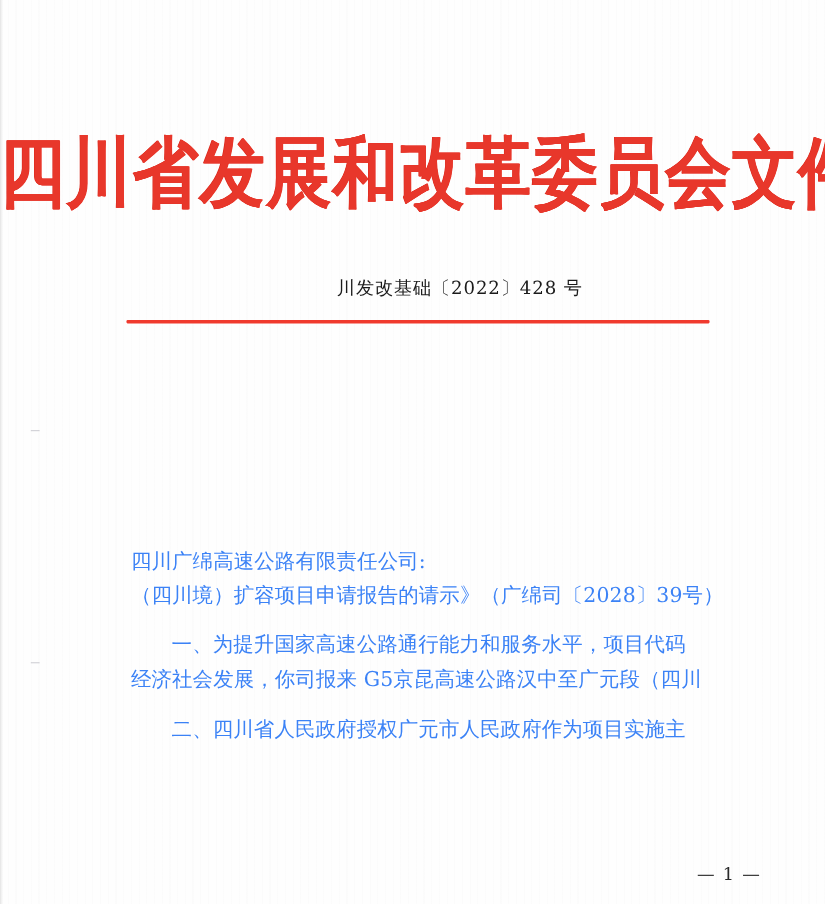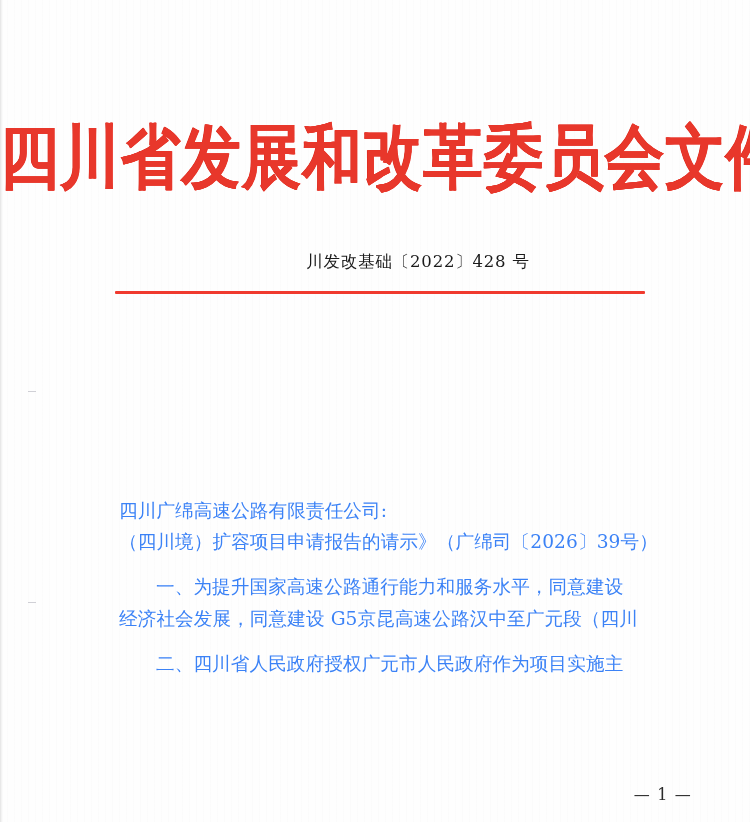--- a/index.html
+++ b/index.html
@@ -159,23 +159,23 @@
   <div class="masthead">四川省发展和改革委员会文件</div>
 
   <div class="docnumber">川发改基础〔2022〕428 号</div>
 
   <div class="red-rule"></div>
 
 
   <div class="body-block">
     <div class="body-line">四川广绵高速公路有限责任公司:</div>
 
-    <div class="body-line">（四川境）扩容项目申请报告的请示》（广绵司〔2026〕39号）</div>
+    <div class="body-line">（四川境）扩容项目申请报告的请示》（广绵司〔2028〕39号）</div>
 
-    <div class="body-line indent gap">一、为提升国家高速公路通行能力和服务水平，同意建设</div>
-    <div class="body-line">经济社会发展，同意建设 G5京昆高速公路汉中至广元段（四川</div>
+    <div class="body-line indent gap">一、为提升国家高速公路通行能力和服务水平，项目代码</div>
+    <div class="body-line">经济社会发展，你司报来 G5京昆高速公路汉中至广元段（四川</div>
 
     <div class="body-line indent gap">二、四川省人民政府授权广元市人民政府作为项目实施主</div>
   </div>
 
   <div class="page-number">— 1 —</div>
 
 </div>
 
 </body></html>

